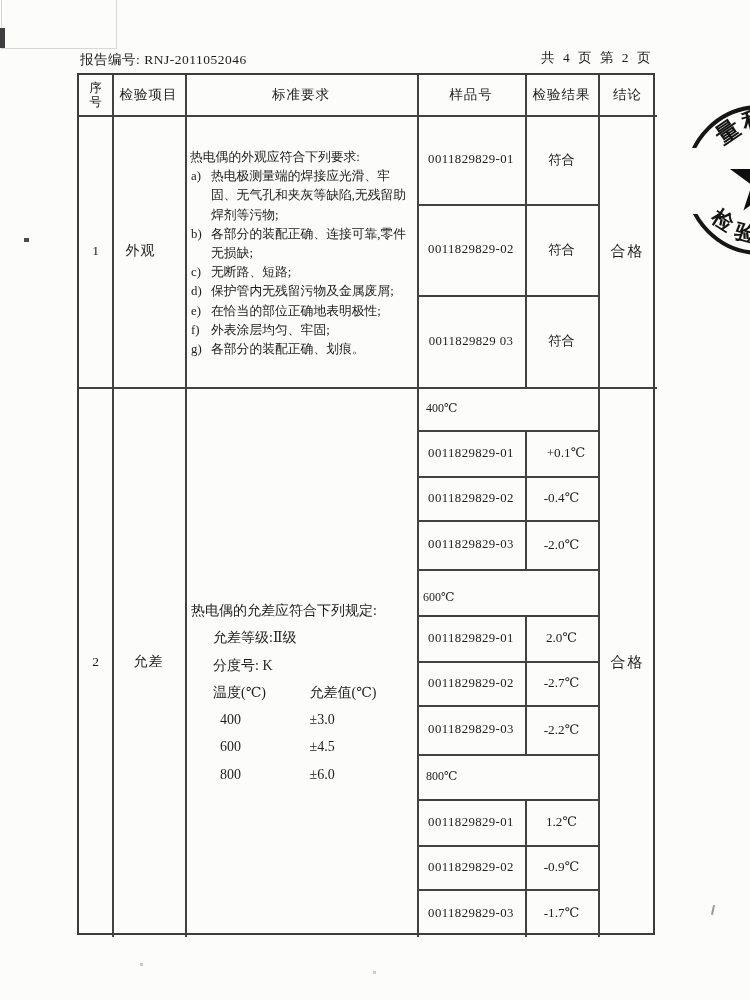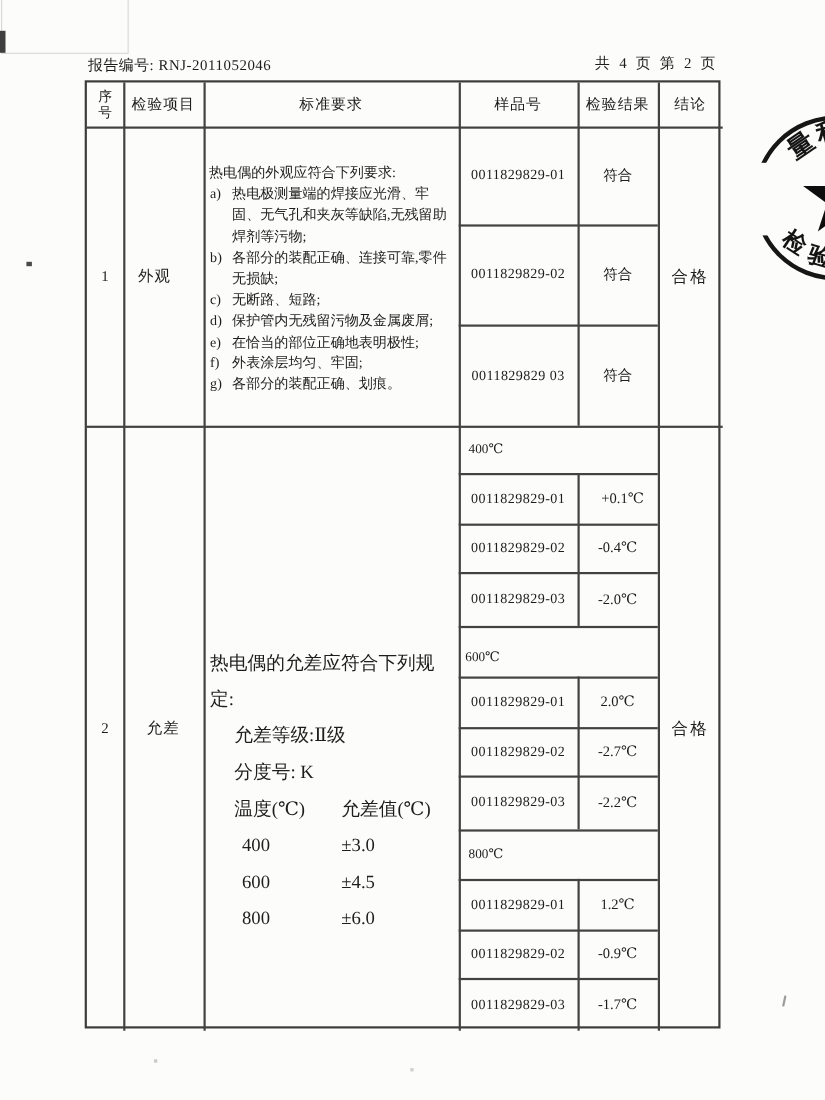--- a/index.html
+++ b/index.html
@@ -25,22 +25,22 @@
   .sample{font-size:12.8px;letter-spacing:.4px;white-space:nowrap;}
   .result{font-size:13.2px;white-space:nowrap;}
   .concl{font-size:15px;letter-spacing:2px;}
   .band{position:absolute;display:flex;align-items:center;padding-left:9px;
         font-size:12px;box-sizing:border-box;}
   
   .req1{position:absolute;left:106px;top:40px;width:232px;height:272px;
         box-sizing:border-box;padding:33px 6px 0 5px;font-size:12.8px;line-height:1.5;}
   .req-item{padding-left:21px;position:relative;}
   .req-item .pfx{position:absolute;left:1px;top:0;}
-  .req2{position:absolute;left:106px;top:301px;width:232px;height:550px;
-        box-sizing:border-box;padding:210px 4px 0 6px;font-size:17px;line-height:1.95;}
+  .req2{position:absolute;left:106px;top:312px;width:232px;height:550px;
+        box-sizing:border-box;padding:210px 4px 0 6px;font-size:14px;line-height:1.95;}
   .ind{padding-left:22px;}
   .tl-row .c1{display:inline-block;width:115px;padding-left:22px;box-sizing:border-box;}
   .tl-row.numr .c1{padding-left:29px;}
   
   .stamp-ring{position:absolute;left:685px;top:105px;width:150px;height:150px;
         border:4.5px solid #161616;border-radius:50%;box-sizing:border-box;}
   .stamp-fade{position:absolute;left:674px;top:148px;width:26px;height:66px;background:#fcfcfa;}
   .stamp-star{position:absolute;left:724px;top:133px;font-size:92px;line-height:1;color:#0d0d0d;}
   .stamp-ch{position:absolute;color:#141414;font-weight:bold;}
   .ch-top{left:716px;top:116px;font-size:24px;transform:rotate(-34deg);}

